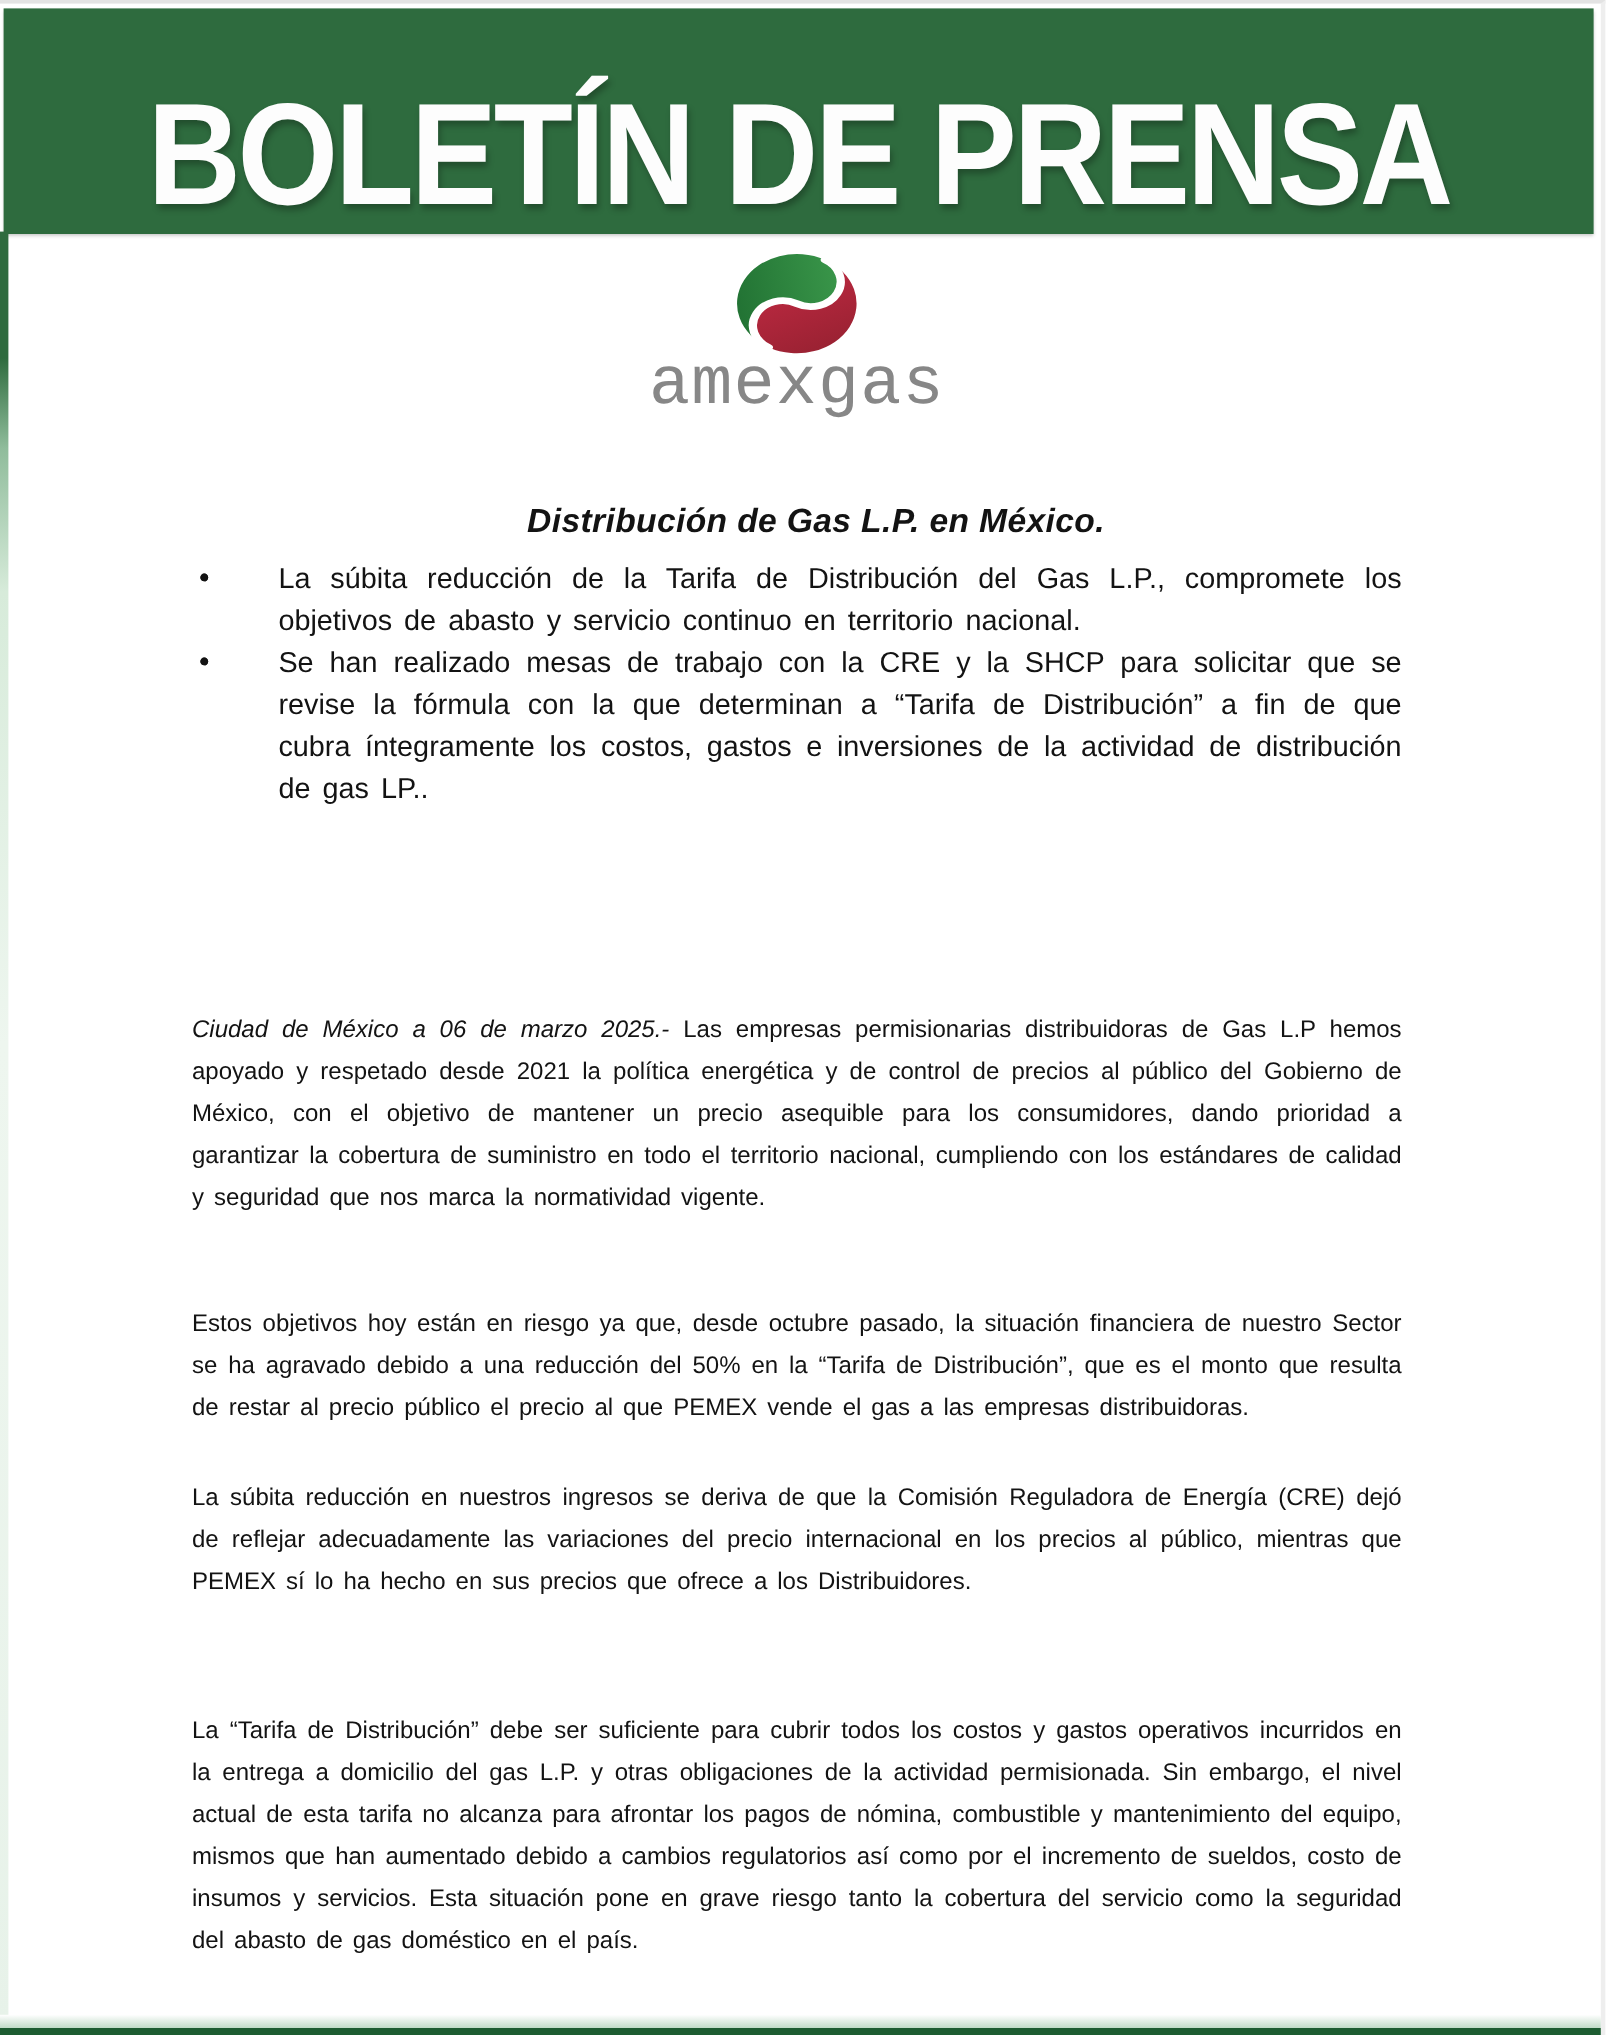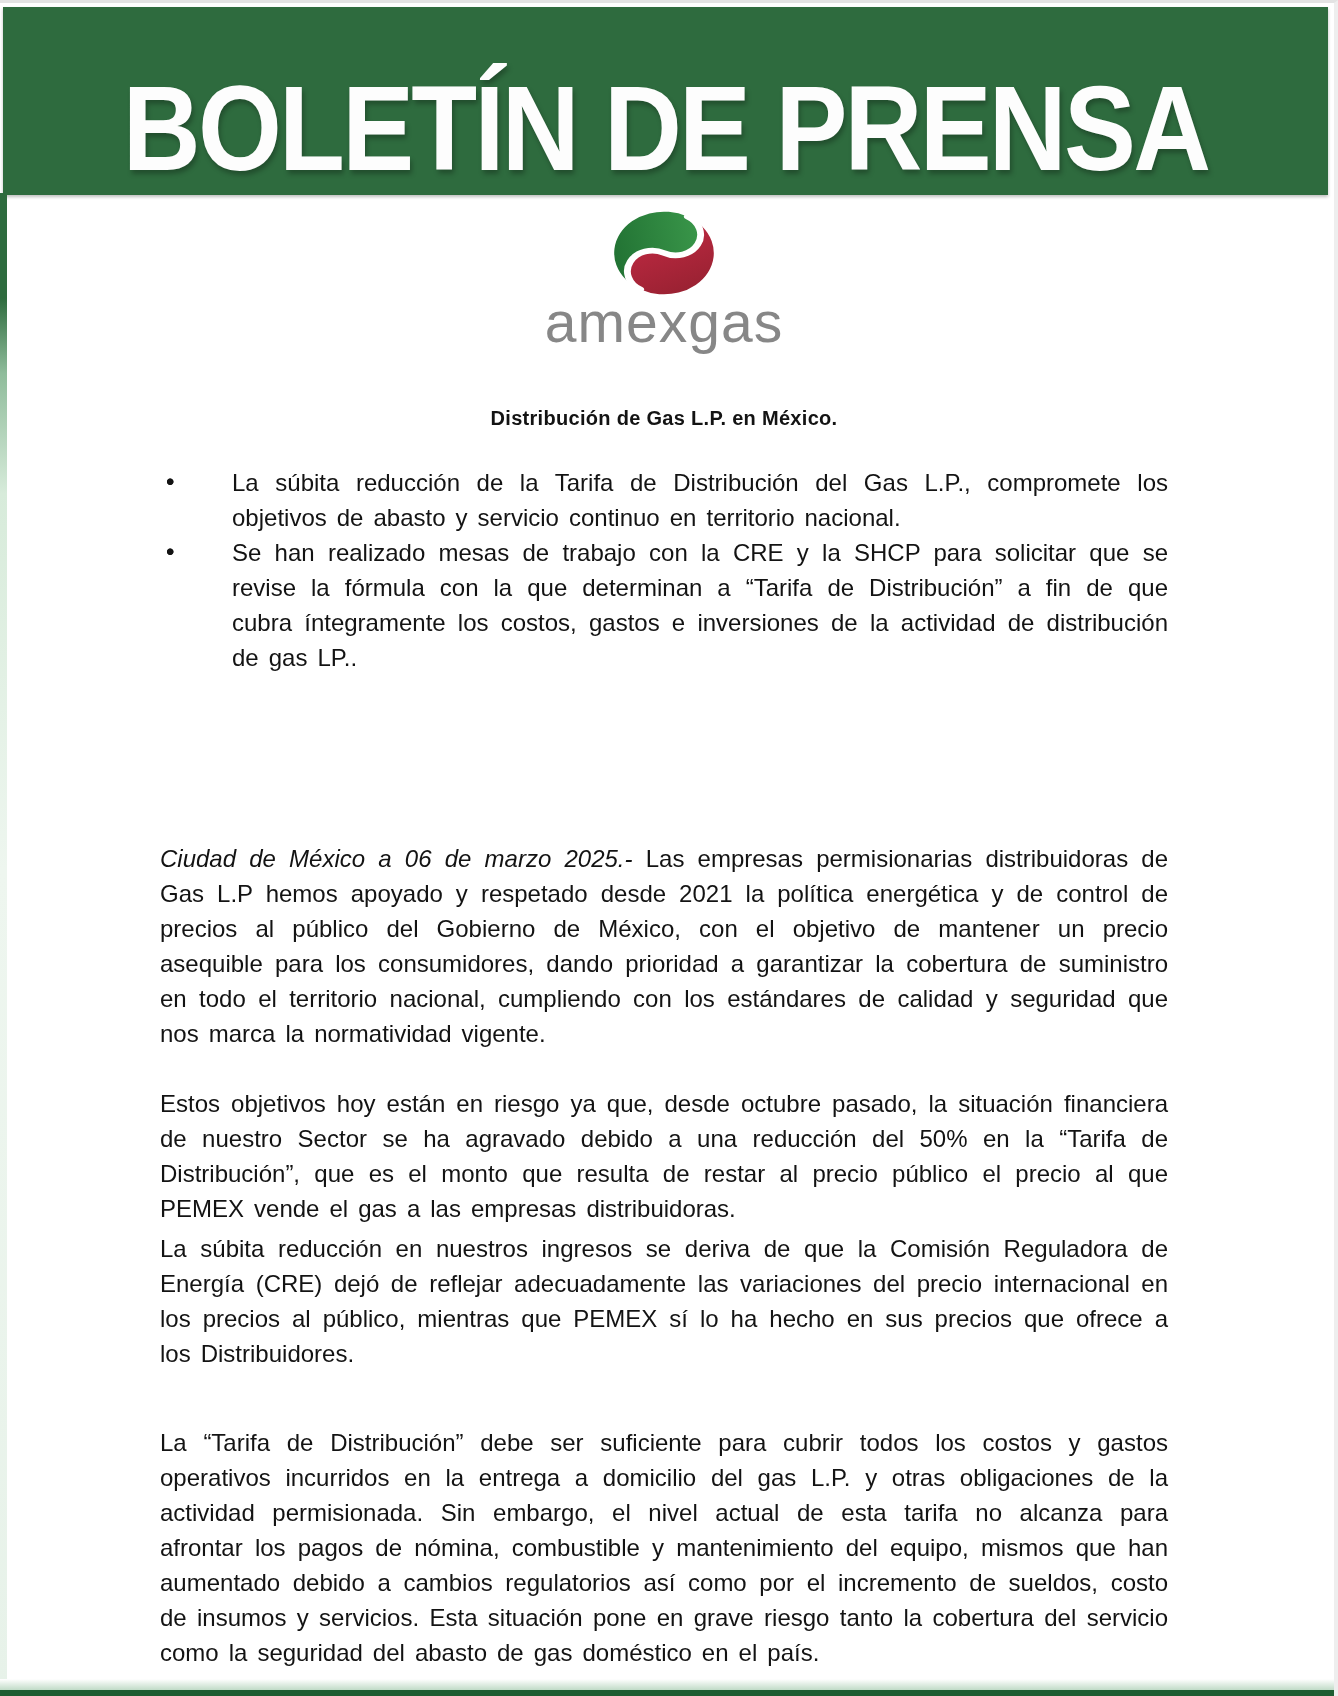--- a/index.html
+++ b/index.html
@@ -36,52 +36,53 @@
   
   .left-edge {
     position: absolute; left: 0; top: 190px; bottom: 0; width: 7px;
     background: linear-gradient(180deg,
       #2e6b3e 0%, #2e6b3e 7%, #8fbc9b 12%, #d7ebda 20%, #eef6ef 45%, #e7f2e9 100%);
   }
   
   .logo-block { position: absolute; top: 206px; left: 160px; width: 1008px; text-align: center; }
   .swirl { display: block; margin: 0 auto; }
   .wordmark {
-    font-family: Liberation Sans, sans-serif;
+    font-family: Liberation Mono, monospace;
     font-size: 57px; line-height: 54px;
     color: #878787;
     letter-spacing: 1px;
     margin-top: -2px;
   }
   
   .doc-title {
     position: absolute; top: 398px; left: 160px; width: 1008px;
-    margin: 0; text-align: center;
-    font-size: 20px; font-weight: bold; letter-spacing: .3px;
+    margin: 16px; text-align: center;
+    font-size: 28px; font-weight: bold; letter-spacing: .3px;
     line-height: 34px;
+    font-style: italic;
   }
   
   .bullets {
     position: absolute; top: 462px; left: 160px; width: 1008px;
     list-style: none; margin: 0; padding: 0;
   }
   .bullets li {
     position: relative;
     padding-left: 72px;
     font-size: 24px; line-height: 35px;
     text-align: justify;
     word-spacing: 0.14em;
     box-sizing: border-box;
   }
   .bullet-marker { position: absolute; left: 6px; top: -1px; font-size: 24px; }
   
   .para {
     position: absolute; left: 160px; width: 1008px;
     margin: 0;
-    font-size: 24px; line-height: 35px;
+    font-size: 20px; line-height: 35px;
     text-align: justify;
     word-spacing: 0.14em;
   }
   .para-1 { top: 838px; }
   .para-2 { top: 1083px; }
   .para-3 { top: 1228px; }
   .para-4 { top: 1422px; }
   .dateline { font-style: italic; }
   
   .footer { position: absolute; left: 0; right: 0; bottom: 0; }

